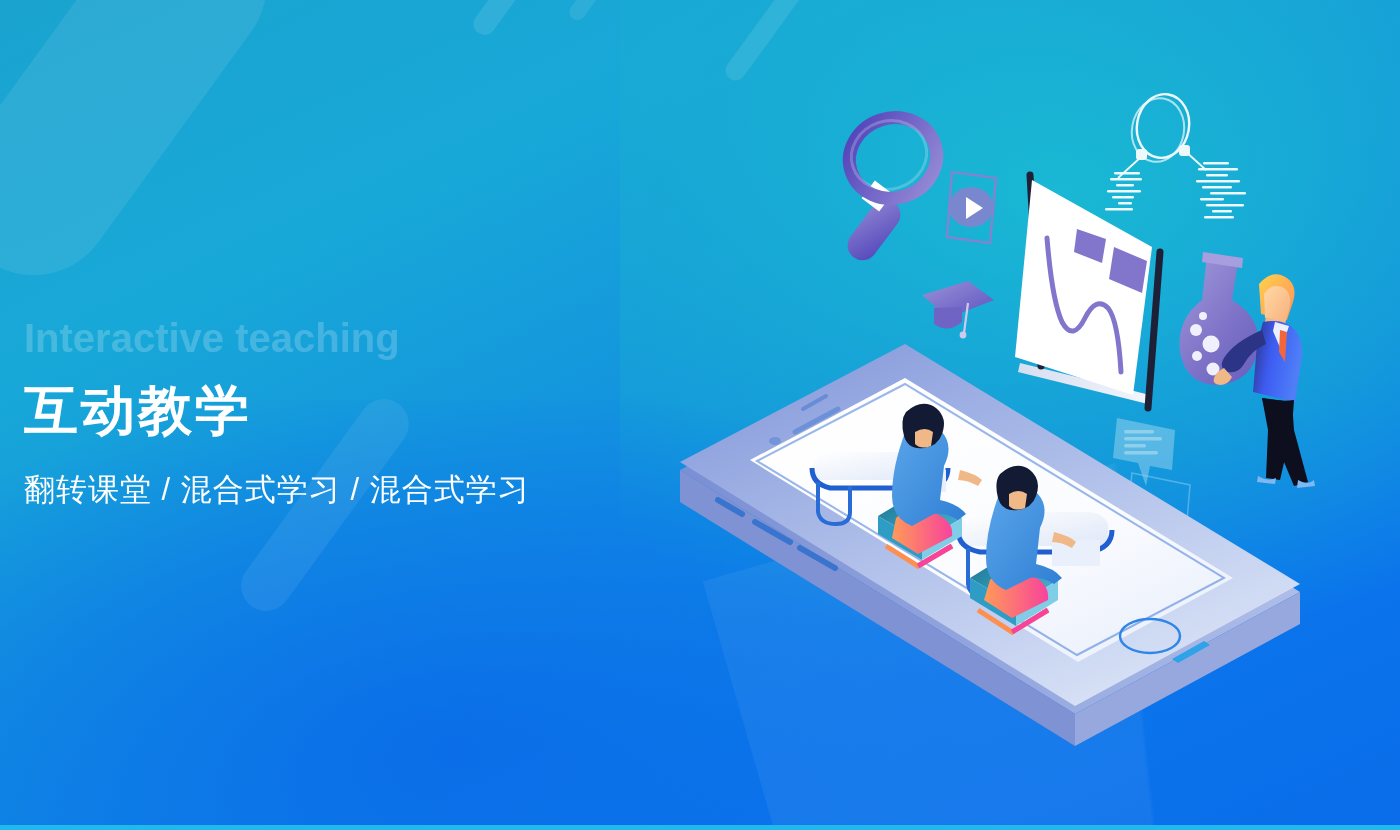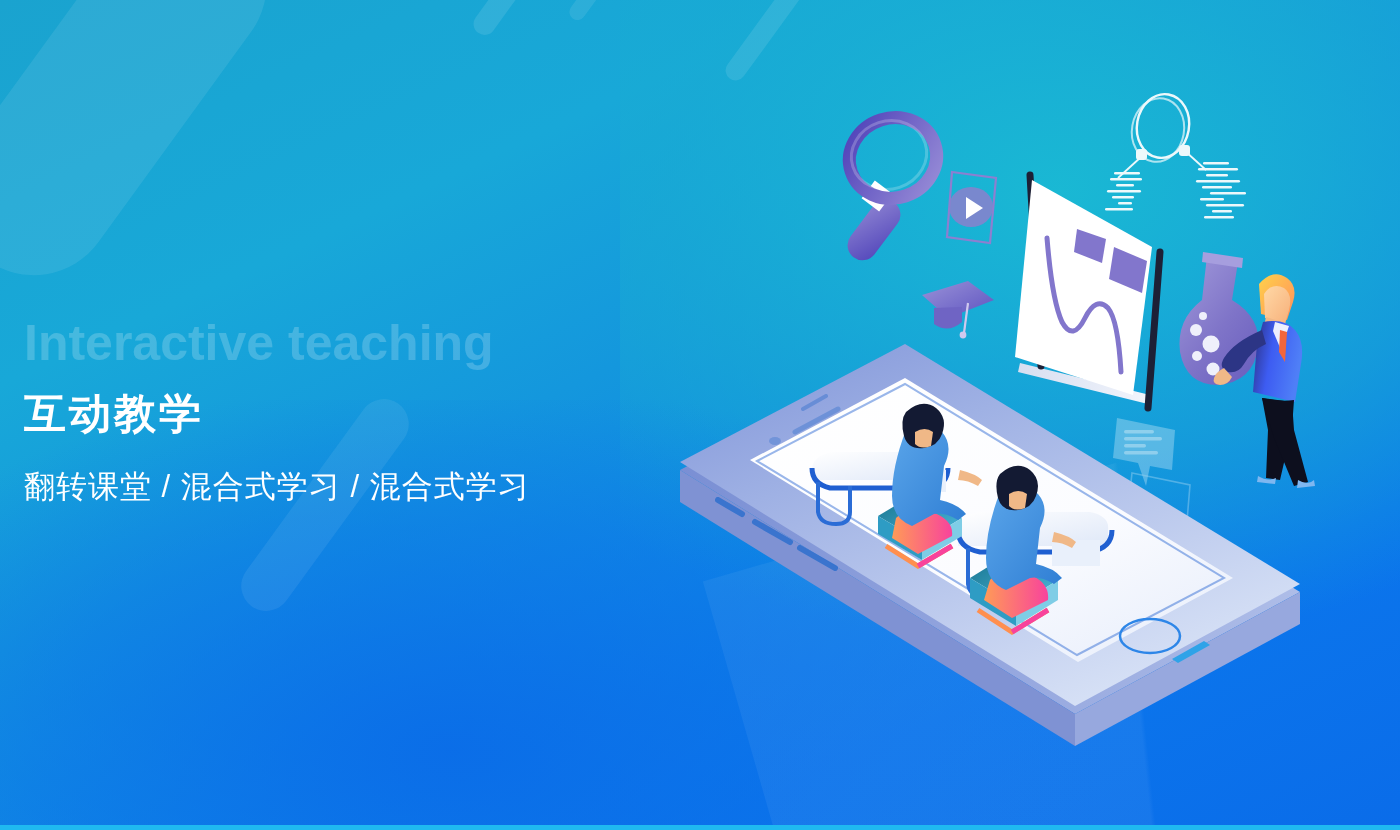--- a/index.html
+++ b/index.html
@@ -54,31 +54,31 @@
     pointer-events: none;
   }
   .bottom-strip {
     position: absolute;
     left: 0; bottom: 0; width: 100%; height: 5px;
     background: #1fb9f0;
   }
   
   .copy { position: absolute; left: 24px; top: 318px; }
   .ghost {
-    font-size: 50px;
+    font-size: 40px;
     font-weight: 700;
     letter-spacing: 0px;
     color: rgba(255,255,255,0.20);
     line-height: 1;
     white-space: nowrap;
     margin: 0;
   }
   .title-cn {
     margin: 24px 0 0 0;
-    font-size: 42px;
+    font-size: 54px;
     font-weight: 700;
     color: #ffffff;
     letter-spacing: 3px;
     line-height: 1.05;
     white-space: nowrap;
   }
   .subtitle-cn {
     margin: 30px 0 0 0;
     font-size: 31px;
     font-weight: 400;

